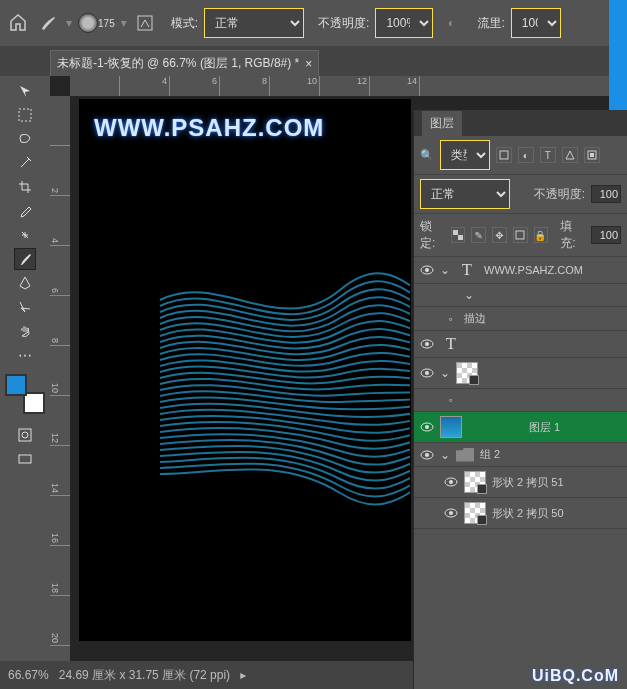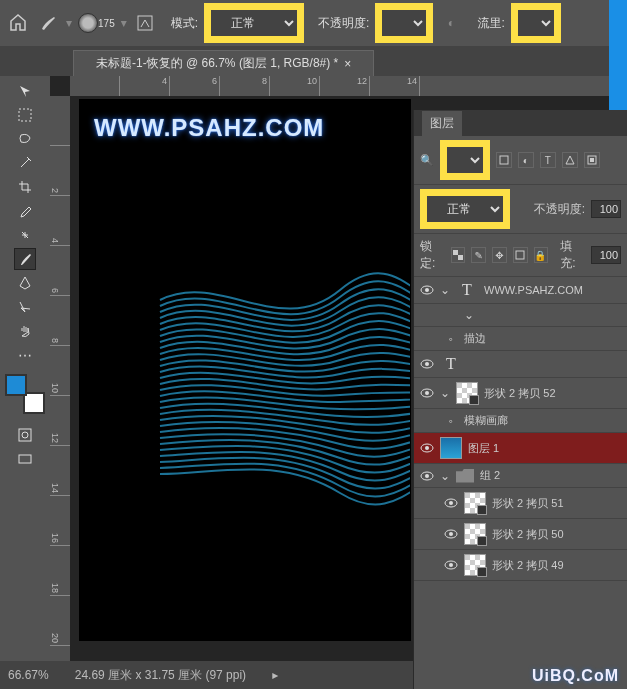--- a/index.html
+++ b/index.html
@@ -2,23 +2,23 @@
 <html><head>
 <meta charset="utf-8">
 <style>
   * { margin: 0; padding: 0; box-sizing: border-box; font-family: "Microsoft YaHei", sans-serif; }
   body { background: #535353; width: 627px; height: 689px; overflow: hidden; position: relative; }
   .topbar { height: 46px; background: #535353; display: flex; align-items: center; padding: 0 6px; gap: 6px; color: #ddd; font-size: 12px; }
   .tool-icon { width: 24px; height: 24px; display: flex; align-items: center; justify-content: center; color: #ddd; }
   .brush-spot { display: flex; flex-direction: row; align-items: center; font-size: 10px; text-align: center; }
   .brush-spot .circle { width: 20px; height: 20px; background: radial-gradient(circle,#bbb 0%,#bbb 40%,transparent 80%); border-radius:50%; border:1px solid #333; }
   .top-label { margin-left: 8px; }
-  select.dark { background:#434343; color:#ddd; border:7px solid #fde047; height:40px; font-size:12px; padding:0 16px; }
+  select.dark { background:#434343; color:#ddd; border:1px solid #fde047; height:30px; font-size:12px; padding:0 6px; }
   .tab-bar { height: 30px; background: #434343; display: flex; align-items: flex-end; padding-left: 50px; }
-  .tab { height: 26px; background: #535353; color: #ddd; font-size: 12px; padding: 4px 22px; display: flex; align-items: center; gap:6px; border-top:1px solid #666; border-left:1px solid #666; border-right:1px solid #666;margin-left:23px;}
+  .tab { height: 26px; background: #535353; color: #ddd; font-size: 12px; padding: 4px 6px; display: flex; align-items: center; gap:6px; border-top:1px solid #666; border-left:1px solid #666; border-right:1px solid #666;}
   .tab .close { cursor: pointer; }
   .main { position: relative; height: calc(100% - 76px - 28px); display:flex; }
   .toolcol { width: 50px; background: #535353; display: flex; flex-direction: column; align-items: center; padding-top: 4px; gap: 2px; }
   .tbtn { width: 22px; height: 22px; display:flex; align-items:center; justify-content:center; color:#ddd; border:1px solid transparent;}
   .tbtn.sel { background:#3a3a3a; border:1px solid #222; }
   .swatches { margin-top: 6px; position:relative; width:40px; height:40px; }
   .swatches .fg { position:absolute; top:0; left:0; width:22px; height:22px; background:#1e8bd6; border:2px solid #333; }
   .swatches .bg { position:absolute; bottom:0; right:0; width:22px; height:22px; background:#fff; border:2px solid #333; }
   .canvas-wrap { flex:1; background:#252525; position:relative; overflow:hidden; }
   .h-ruler { position:absolute; top:0; left:20px; right:0; height:20px; background:#535353; display:flex; font-size:9px; color:#bbb; }
@@ -30,30 +30,30 @@
   .wave { position:absolute; top:190px; left:80px; width:280px; height:240px; }
   .wave path { fill:none; stroke:#2aa3d6; stroke-width:2; opacity:.7;}
   .panels { position:absolute; top:110px; right:0; width:214px; bottom:0; background:#535353; border-left:1px solid #2a2a2a; display:flex; flex-direction:column; color:#ccc; font-size:12px; }
   .panel-tabs { height:26px; background:#383838; display:flex; align-items:center; padding:0 8px; }
   .panel-tabs .ptab { padding:4px 8px; background:#535353; }
   .panel-row { display:flex; align-items:center; gap:6px; padding:4px 6px; border-bottom:1px solid #434343; }
   .panel-row .pi { width:16px; height:16px; display:flex; align-items:center; justify-content:center; border:1px solid #666; font-size:10px;}
   .panel-row input.small { width:30px; height:18px; background:#3a3a3a; color:#ddd; border:1px solid #2a2a2a; font-size:11px; text-align:right; padding-right:2px;}
   .layers { flex:1; overflow:hidden; }
   .layer { display:flex; align-items:center; gap:6px; padding:4px 6px; border-bottom:1px solid #434343; }
-  .layer.sel { background:#7f1d1d; }
+  .layer.sel { background:#15803d;text-align:center; }
   .layer .eye { width:14px; height:14px; display:flex; align-items:center; justify-content:center; }
   .layer .thumb { width:22px; height:22px; border:1px solid #999; background:#fff; position:relative; flex-shrink:0;}
   .layer .thumb.checker { background:repeating-conic-gradient(#ccc 0 25%,#fff 0 50%) 0/10px 10px; }
   .layer .thumb .badge { position:absolute; right:-2px; bottom:-2px; width:10px; height:10px; background:#333; border:1px solid #999; font-size:7px; color:#fff; display:flex; align-items:center; justify-content:center;}
   .layer .lt { font-size:16px; font-family:serif; color:#ddd; width:22px; text-align:center;}
   .layer .name { flex:1; white-space:nowrap; overflow:hidden; text-overflow:ellipsis; font-size:11px;}
   .layer.sub { padding-left: 30px; }
   .layer .arrow { width:10px; text-align:center;}
-  .status { height:28px; background:#434343; color:#bbb; font-size:12px; display:flex; align-items:center; padding:0 8px; gap:26px;}
+  .status { height:28px; background:#434343; color:#bbb; font-size:12px; display:flex; align-items:center; padding:0 8px; gap:10px;}
   .sitewm { position:absolute; right:8px; bottom:4px; font-size:16px; font-weight:700; color:#eef; text-shadow:0 0 4px #36a; letter-spacing:1px; z-index:99;}
   .rblue { position:absolute; top:0; right:0; width:18px; height:110px; background:#1a8fe6; }
   .folder-icon { width:18px; height:14px; background:#888; clip-path:polygon(0 20%,35% 20%,45% 0,100% 0,100% 100%,0 100%); }
   svg { overflow:visible; }
 </style>
 </head>
 <body>
 
 <div class="topbar">
   <div class="tool-icon">
@@ -318,27 +318,25 @@
         <div class="eye">
           <svg width="14" height="14">
             <ellipse cx="7" cy="7" rx="6" ry="4" fill="none" stroke="#ddd"></ellipse>
             <circle cx="7" cy="7" r="2" fill="#ddd"></circle>
           </svg>
         </div>
         <div class="arrow">⌄</div>
         <div class="thumb checker">
           <div class="badge"></div>
         </div>
-        <div class="name">形状 2 拷贝 52</div>
       </div>
       <div class="layer sub">
         <div class="eye">
           <span style="color:#ddd;">◦</span>
         </div>
-        <div class="name">模糊画廊</div>
       </div>
       <div class="layer sel">
         <div class="eye">
           <svg width="14" height="14">
             <ellipse cx="7" cy="7" rx="6" ry="4" fill="none" stroke="#ddd"></ellipse>
             <circle cx="7" cy="7" r="2" fill="#ddd"></circle>
           </svg>
         </div>
         <div class="thumb" style="background: linear-gradient(rgb(26, 111, 168), rgb(42, 163, 214));"></div>
         <div class="name">图层 1</div>
@@ -371,36 +369,24 @@
           <svg width="14" height="14">
             <ellipse cx="7" cy="7" rx="6" ry="4" fill="none" stroke="#ddd"></ellipse>
             <circle cx="7" cy="7" r="2" fill="#ddd"></circle>
           </svg>
         </div>
         <div class="thumb checker">
           <div class="badge"></div>
         </div>
         <div class="name">形状 2 拷贝 50</div>
       </div>
-      <div class="layer sub">
-        <div class="eye">
-          <svg width="14" height="14">
-            <ellipse cx="7" cy="7" rx="6" ry="4" fill="none" stroke="#ddd"></ellipse>
-            <circle cx="7" cy="7" r="2" fill="#ddd"></circle>
-          </svg>
-        </div>
-        <div class="thumb checker">
-          <div class="badge"></div>
-        </div>
-        <div class="name">形状 2 拷贝 49</div>
-      </div>
     </div>
 </div>
 
 <div class="rblue"></div>
 
 <div class="status">
   <span>66.67%</span>
-  <span>24.69 厘米 x 31.75 厘米 (97 ppi)</span>
+  <span>24.69 厘米 x 31.75 厘米 (72 ppi)</span>
   <span>▸</span>
 </div>
 
 <div class="sitewm">UiBQ.CoM</div>
 
 </body></html>

